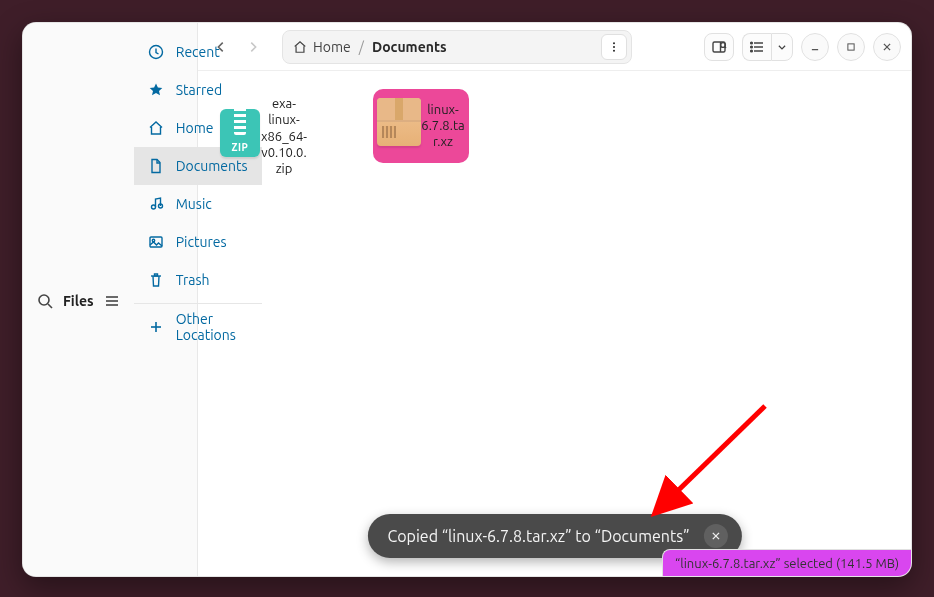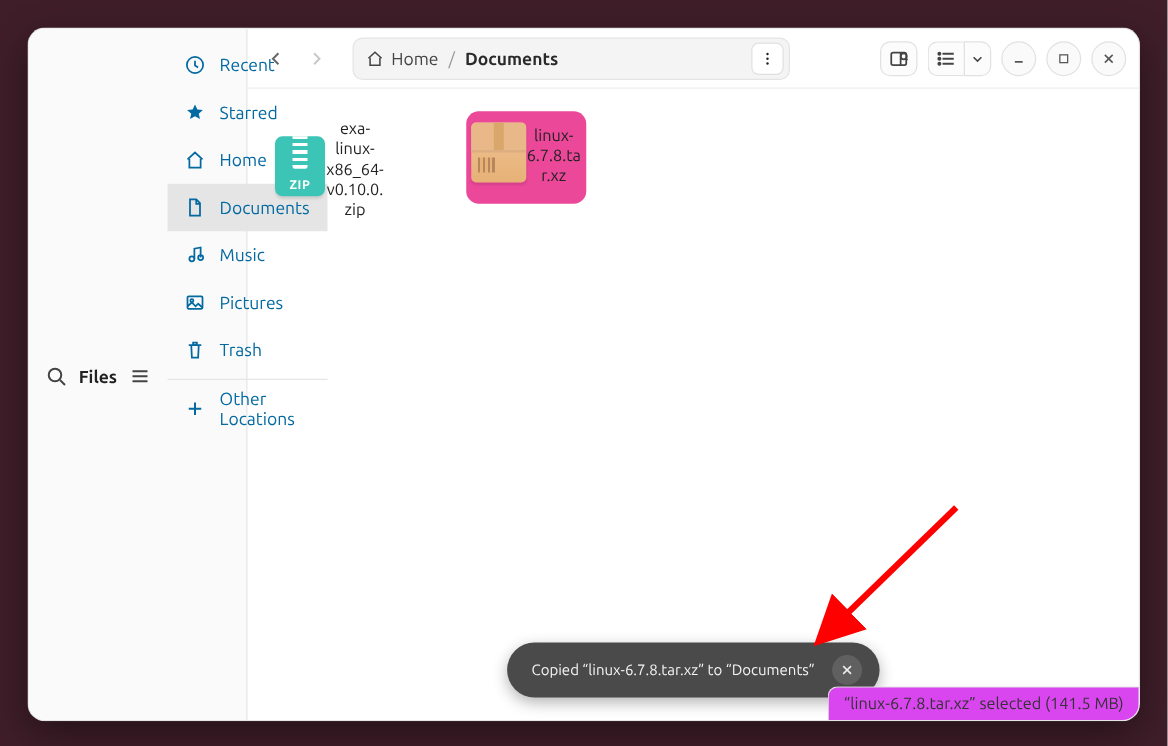--- a/index.html
+++ b/index.html
@@ -179,21 +179,21 @@
     background:repeating-linear-gradient(90deg,#b5875a 0 2px,#e7b177 2px 4px);
   }
   
   .toast {
     position:absolute;
     bottom:18px; left:50%; transform:translateX(-50%);
     background:#4a4a4a; color:#f4f4f4;
     border-radius:24px;
     padding:10px 14px 10px 20px;
     display:flex; align-items:center; gap:14px;
-    font-size:12px;
+    font-size:16px;
     box-shadow:0 4px 12px rgba(0,0,0,0.3);
     white-space:nowrap;
   }
   .toast .toast-close{
     width:24px;height:24px;border-radius:50%;
     background:rgba(255,255,255,0.12);
     display:flex;align-items:center;justify-content:center;
     cursor:pointer; color:#eee; font-size:12px;
   }
   

